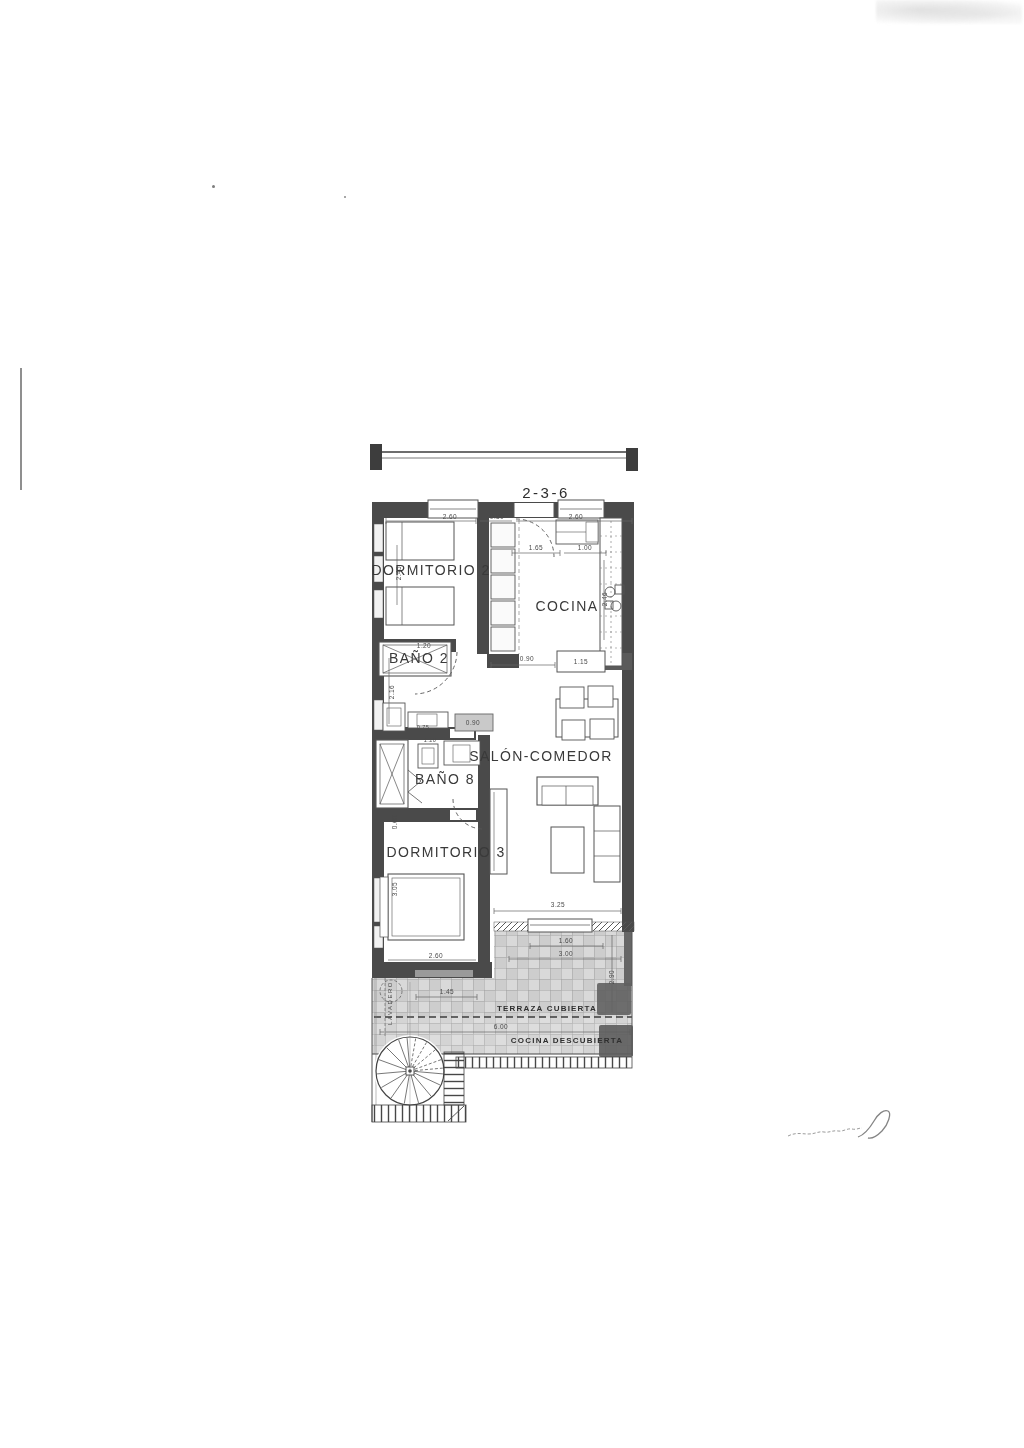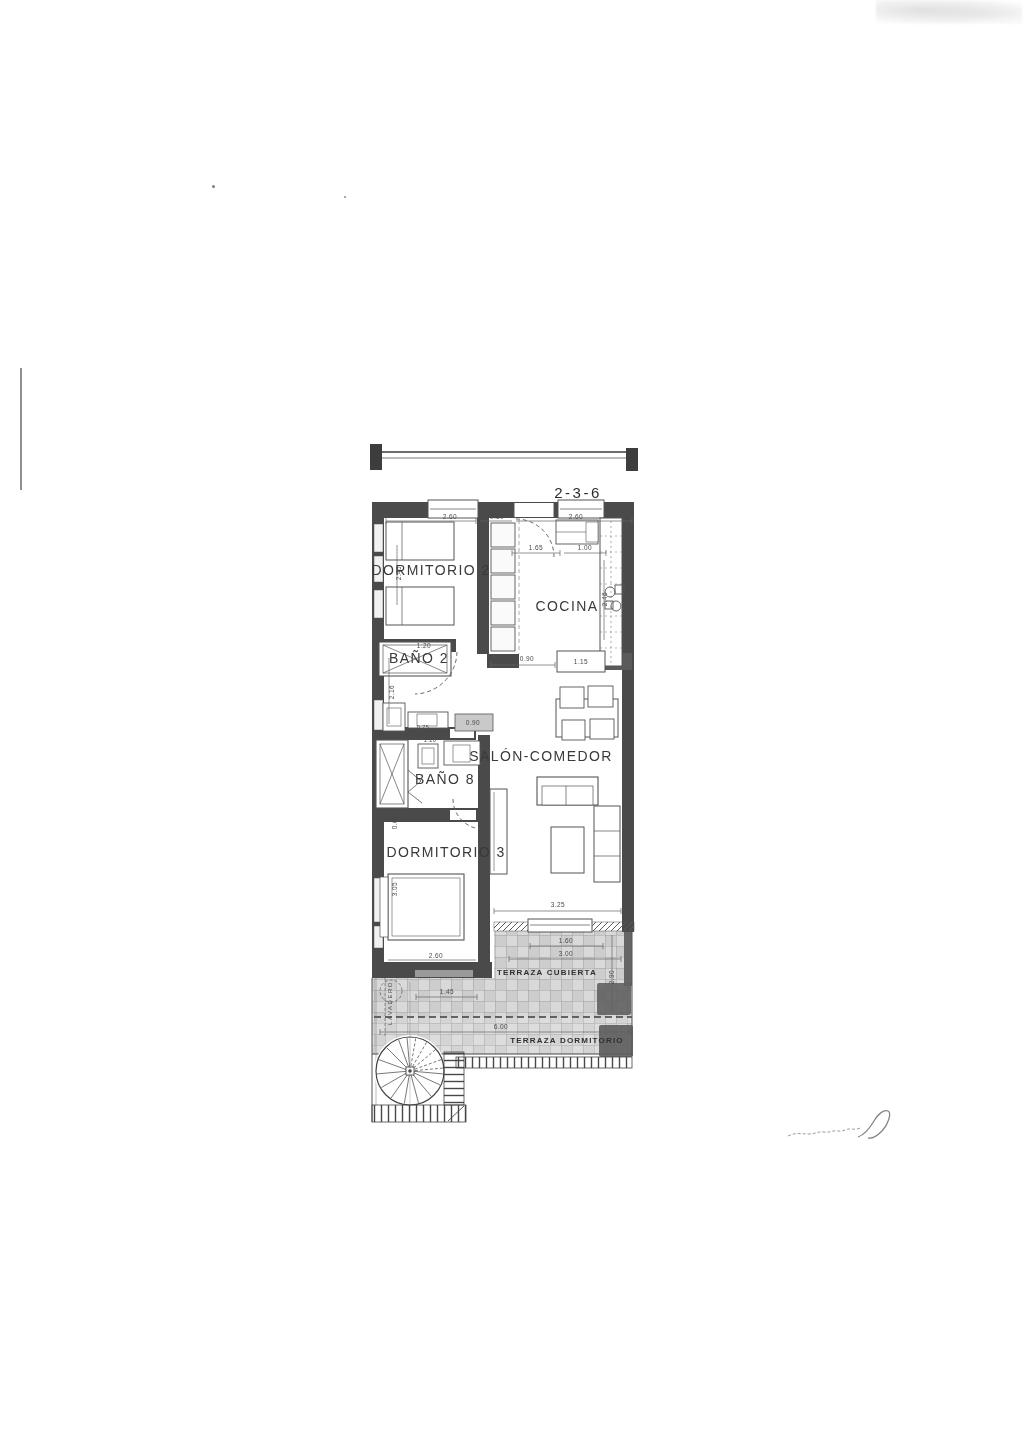--- a/index.html
+++ b/index.html
@@ -5,21 +5,21 @@
   html,body{margin:0;padding:0;background:#ffffff;}
   .page{
     position:relative;width:1024px;height:1448px;background:#ffffff;overflow:hidden;
     font-family:"Liberation Sans",sans-serif;
   }
   .plan-svg{position:absolute;left:0;top:0;}
   .lbl{
     position:absolute;transform:translate(-50%,-50%);
     color:#3c3c3c;white-space:nowrap;letter-spacing:1px;
   }
-  .title{font-size:15px;letter-spacing:2.5px;color:#2d2d2d;margin-left:32px;}
+  .title{font-size:15px;letter-spacing:2.5px;color:#2d2d2d;}
   .room{font-size:14px;letter-spacing:1.4px;color:#3a3a3a;}
   .terr{font-size:8px;letter-spacing:1.2px;color:#2f2f2f;font-weight:bold;}
   .dim{font-size:6.5px;letter-spacing:.4px;color:#4a4a4a;}
   .tiny{font-size:5.5px;}
   .vert{transform:translate(-50%,-50%) rotate(-90deg);}
   .smudge{
     position:absolute;left:876px;top:0px;width:146px;height:24px;
     background:radial-gradient(ellipse at 30% 40%, rgba(160,160,160,.28), rgba(200,200,200,.12) 60%, transparent 75%),
                radial-gradient(ellipse at 75% 60%, rgba(170,170,170,.2), transparent 70%);
     filter:blur(1px);
@@ -315,22 +315,22 @@
   </svg>
 
   <span class="lbl title" style="left:546px;top:492px">2-3-6</span>
 
   <span class="lbl room" style="left:431px;top:570px">DORMITORIO 2</span>
   <span class="lbl room" style="left:567px;top:606px">COCINA</span>
   <span class="lbl room" style="left:419px;top:658px">BAÑO 2</span>
   <span class="lbl room" style="left:541px;top:756px">SALÓN-COMEDOR</span>
   <span class="lbl room" style="left:445px;top:779px">BAÑO 8</span>
   <span class="lbl room" style="left:446px;top:852px">DORMITORIO 3</span>
-  <span class="lbl terr" style="left:547px;top:972px">TERRAZA CUBIERTA</span>
-  <span class="lbl terr" style="left:567px;top:1040px">TERRAZA DORMITORIO</span>
+  <span class="lbl terr" style="left:547px;top:1008px">TERRAZA CUBIERTA</span>
+  <span class="lbl terr" style="left:567px;top:1040px">COCINA DESCUBIERTA</span>
   <span class="lbl dim vert" style="left:390px;top:1003px;font-size:6px;letter-spacing:1.5px">LAVADERO</span>
 
   <span class="lbl dim" style="left:450px;top:516px">2.60</span>
   <span class="lbl dim" style="left:497px;top:516px">0.80</span>
   <span class="lbl dim" style="left:576px;top:516px">2.60</span>
   <span class="lbl dim" style="left:536px;top:547px">1.65</span>
   <span class="lbl dim" style="left:585px;top:547px">1.00</span>
   <span class="lbl dim vert" style="left:604px;top:599px">2.46</span>
   <span class="lbl dim" style="left:527px;top:658px">0.90</span>
   <span class="lbl dim" style="left:581px;top:661px">1.15</span>

